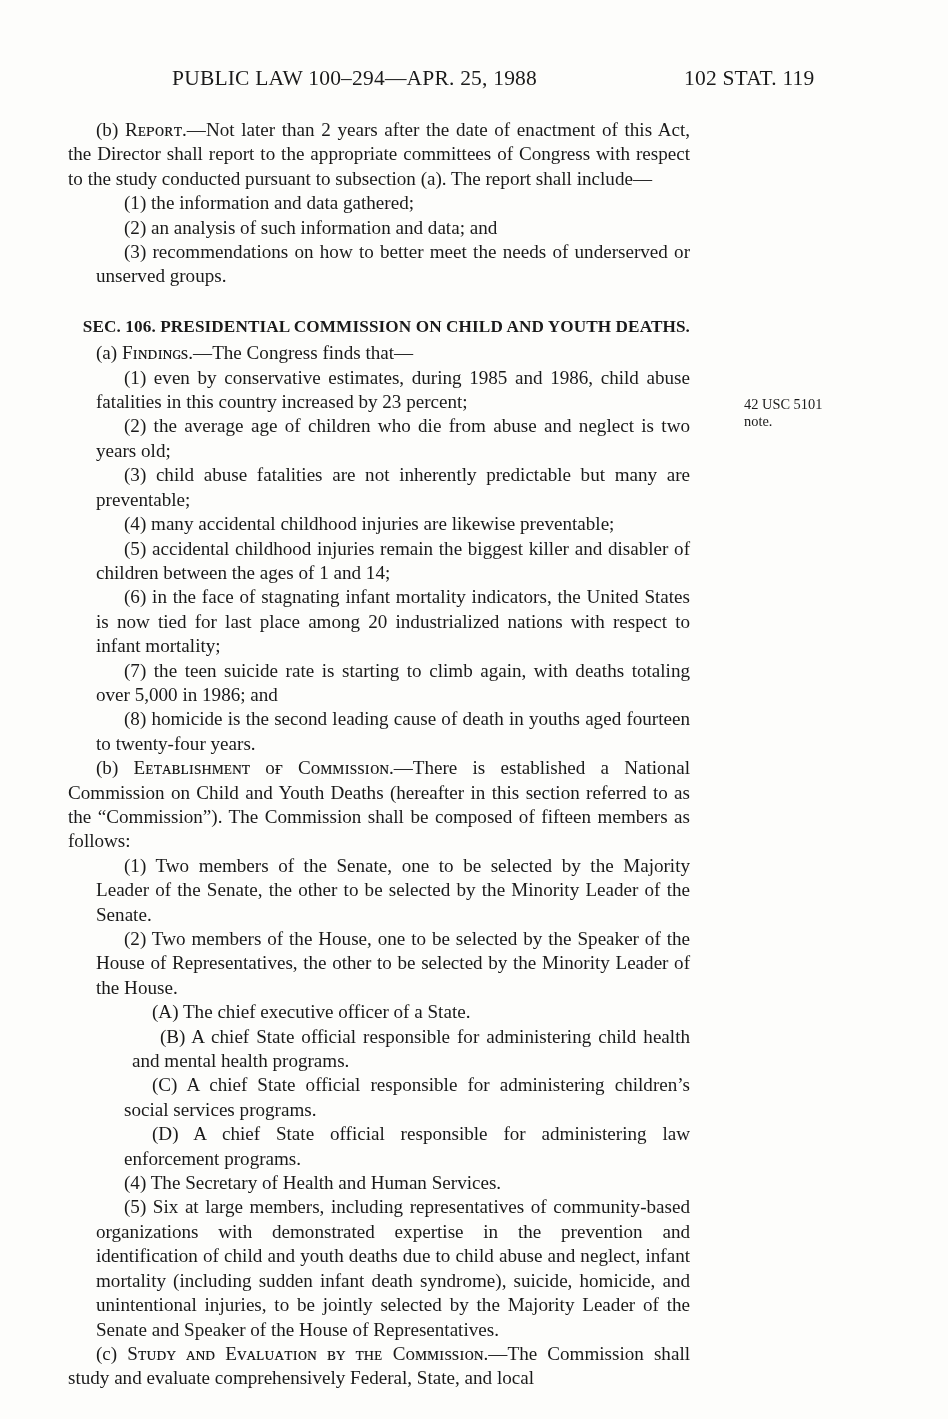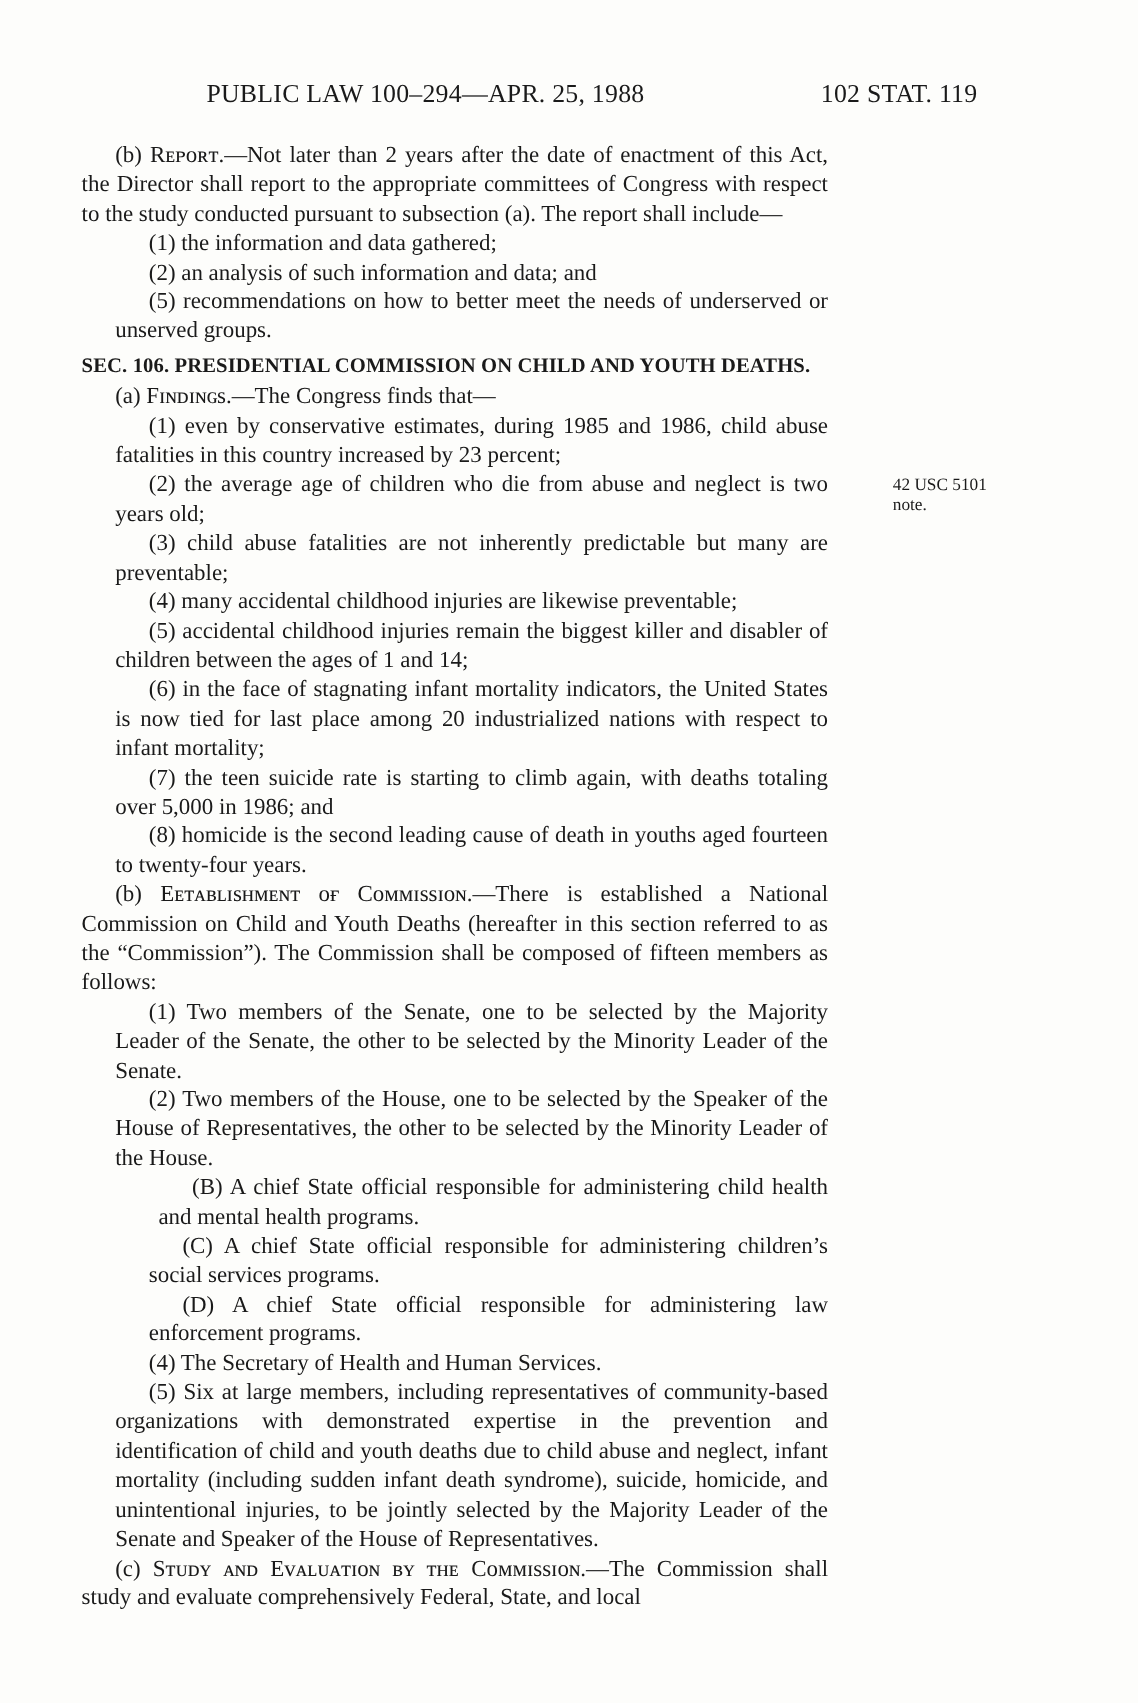--- a/index.html
+++ b/index.html
@@ -58,26 +58,26 @@
     text-indent: 0;
   }
   .p-ind {
     text-indent: 28px;
   }
   .p-ind2 {
     margin-left: 28px;
     text-indent: 28px;
   }
   .sec-head {
-    margin-top: 4px;
+    margin-top: 26px;
     margin-bottom: 2px;
     font-weight: bold;
     font-size: 17.2px;
     letter-spacing: 0.1px;
-    text-align: left;
+    text-align: right;
   }
   .sec-head .secno {
     font-weight: bold;
   }
   .margin-note {
     position: absolute;
     left: 744px;
     width: 170px;
     font-family: "Liberation Serif", serif;
     font-size: 14.4px;
@@ -99,41 +99,42 @@
   <div class="margin-note" style="top: 396px;">
     <div>42 USC 5101</div>
     <div>note.</div>
   </div>
 
   <div class="body-col">
 
     <p class="p-ind">(b) Rᴇᴘᴏʀᴛ.—Not later than 2 years after the date of enactment of this Act, the Director shall report to the appropriate committees of Congress with respect to the study conducted pursuant to subsection (a). The report shall include—</p>
     <p class="p-ind2">(1) the information and data gathered;</p>
     <p class="p-ind2">(2) an analysis of such information and data; and</p>
-    <p class="p-ind2">(5) recommendations on how to better meet the needs of underserved or unserved groups.</p>
+    <p class="p-ind2">(3) recommendations on how to better meet the needs of underserved or unserved groups.</p>
 
     <p class="sec-head">
       <span class="secno">SEC. 106.</span>
       <span>PRESIDENTIAL COMMISSION ON CHILD AND YOUTH DEATHS.</span>
     </p>
 
     <p class="p-ind">(a) Fɪɴᴅɪɴɢs.—The Congress finds that—</p>
     <p class="p-ind2">(1) even by conservative estimates, during 1985 and 1986, child abuse fatalities in this country increased by 23 percent;</p>
     <p class="p-ind2">(2) the average age of children who die from abuse and neglect is two years old;</p>
     <p class="p-ind2">(3) child abuse fatalities are not inherently predictable but many are preventable;</p>
     <p class="p-ind2">(4) many accidental childhood injuries are likewise preventable;</p>
     <p class="p-ind2">(5) accidental childhood injuries remain the biggest killer and disabler of children between the ages of 1 and 14;</p>
     <p class="p-ind2">(6) in the face of stagnating infant mortality indicators, the United States is now tied for last place among 20 industrialized nations with respect to infant mortality;</p>
     <p class="p-ind2">(7) the teen suicide rate is starting to climb again, with deaths totaling over 5,000 in 1986; and</p>
     <p class="p-ind2">(8) homicide is the second leading cause of death in youths aged fourteen to twenty-four years.</p>
 
     <p class="p-ind">(b) Eᴇᴛᴀʙʟɪѕʜᴍᴇɴᴛ ᴏғ Cᴏᴍᴍɪѕѕɪᴏɴ.—There is established a National Commission on Child and Youth Deaths (hereafter in this section referred to as the “Commission”). The Commission shall be composed of fifteen members as follows:</p>
     <p class="p-ind2">(1) Two members of the Senate, one to be selected by the Majority Leader of the Senate, the other to be selected by the Minority Leader of the Senate.</p>
     <p class="p-ind2">(2) Two members of the House, one to be selected by the Speaker of the House of Representatives, the other to be selected by the Minority Leader of the House.</p>
 
+    <p class="p-ind2" style="margin-left:56px;">(A) The chief executive officer of a State.</p>
     <p class="p-ind2" style="margin-left:64px;font-family:Liberation Serif, serif;">(B) A chief State official responsible for administering child health and mental health programs.</p>
     <p class="p-ind2" style="margin-left:56px;">(C) A chief State official responsible for administering children’s social services programs.</p>
     <p class="p-ind2" style="margin-left:56px;">(D) A chief State official responsible for administering law enforcement programs.</p>
 
     <p class="p-ind2">(4) The Secretary of Health and Human Services.</p>
     <p class="p-ind2">(5) Six at large members, including representatives of community-based organizations with demonstrated expertise in the prevention and identification of child and youth deaths due to child abuse and neglect, infant mortality (including sudden infant death syndrome), suicide, homicide, and unintentional injuries, to be jointly selected by the Majority Leader of the Senate and Speaker of the House of Representatives.</p>
 
     <p class="p-ind">(c) Sᴛᴜᴅʏ ᴀɴᴅ Eᴠᴀʟᴜᴀᴛɪᴏɴ ʙʏ ᴛʜᴇ Cᴏᴍᴍɪѕѕɪᴏɴ.—The Commission shall study and evaluate comprehensively Federal, State, and local</p>
 
   </div>

